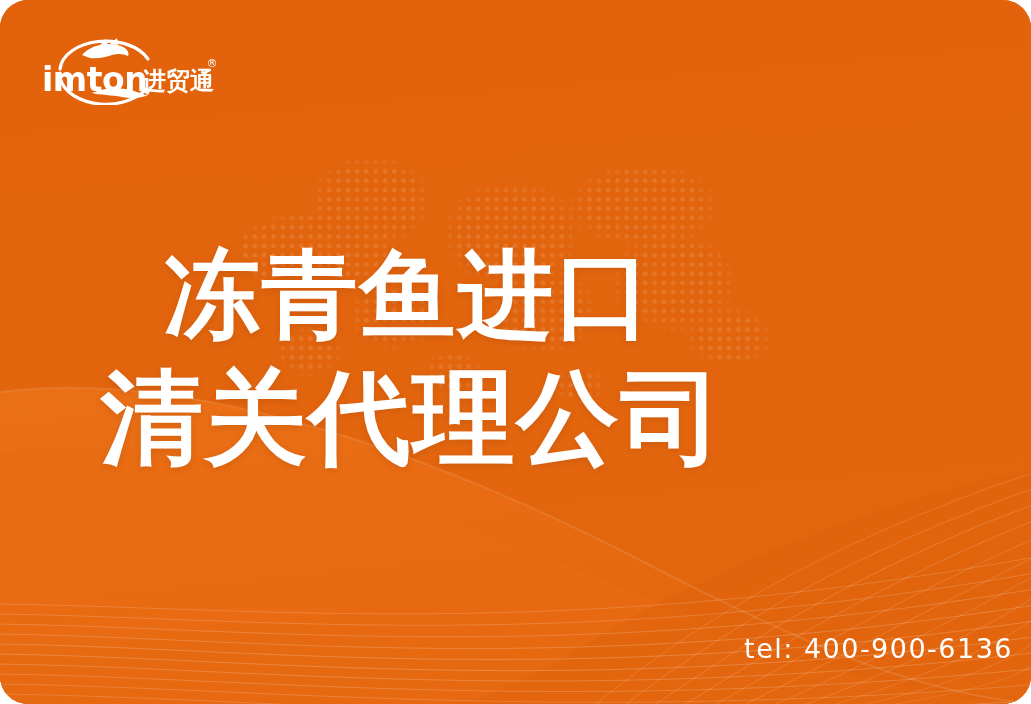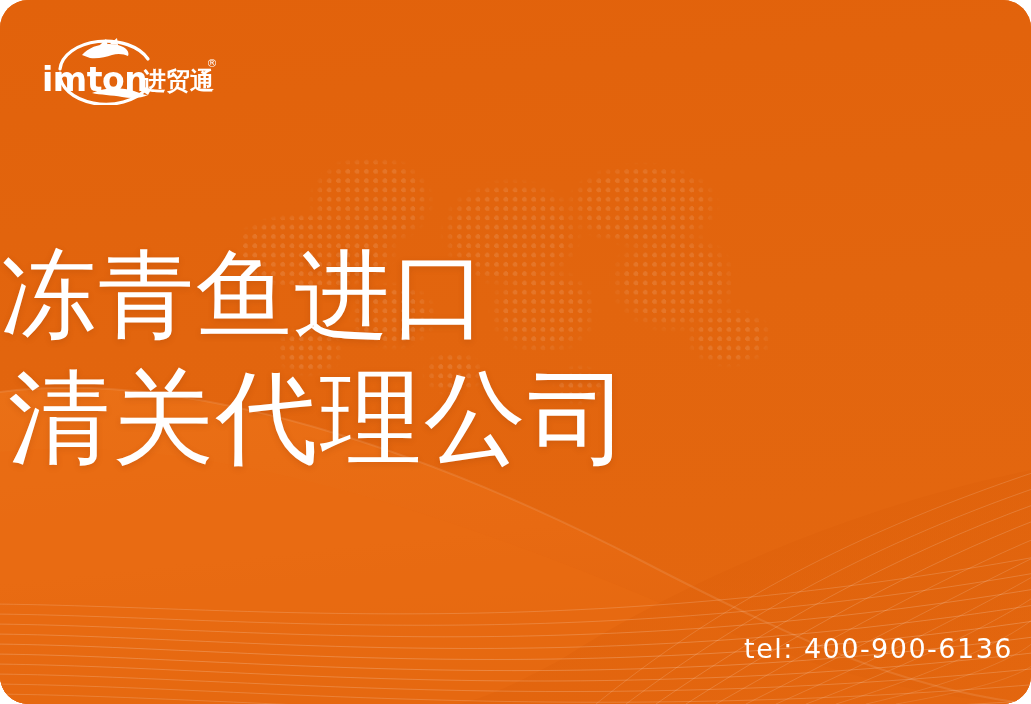--- a/index.html
+++ b/index.html
@@ -85,25 +85,25 @@
     height: 72px;
   }
   .logo svg { display: block; }
 
   
   .headline {
     position: absolute;
     left: 0;
     top: 236px;
     width: 817px;
-    text-align: left;
+    text-align: center;
     color: #ffffff;
     line-height: 1.24;
     letter-spacing: 0.02em;
-    font-weight: 400;
+    font-weight: 700;
     font-size: 96px;
     font-family: "DejaVu Sans", "Liberation Sans", sans-serif;
     text-shadow: 0 2px 6px rgba(120,45,0,0.18);
   }
   .headline .line {
     display: block;
     white-space: nowrap;
   }
   .headline .line-2 {
     font-size: 102px;

